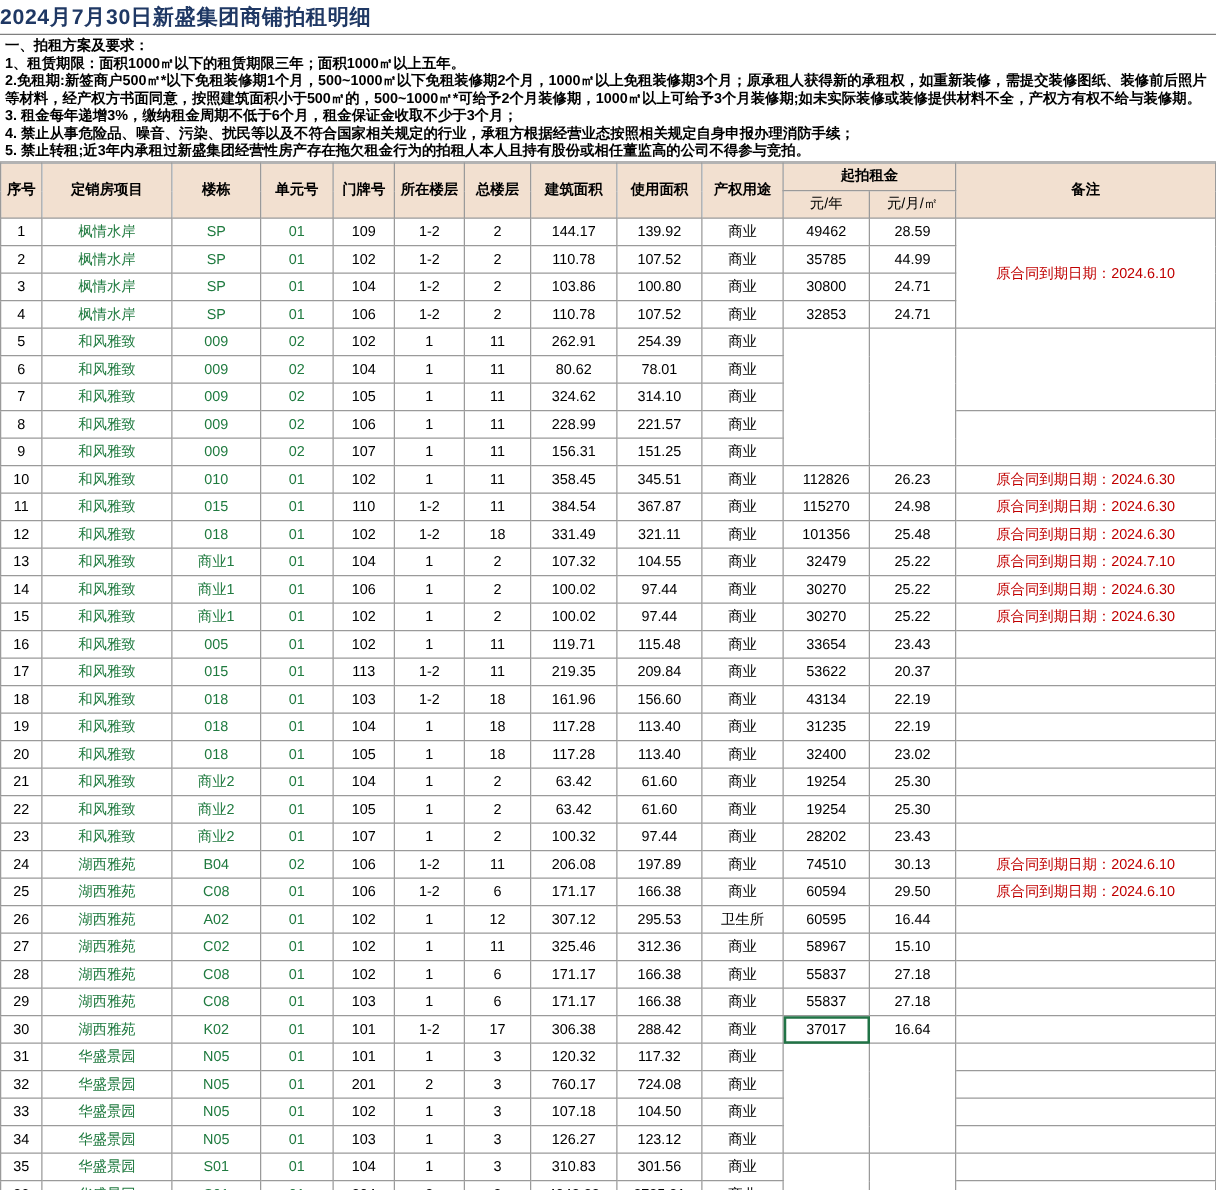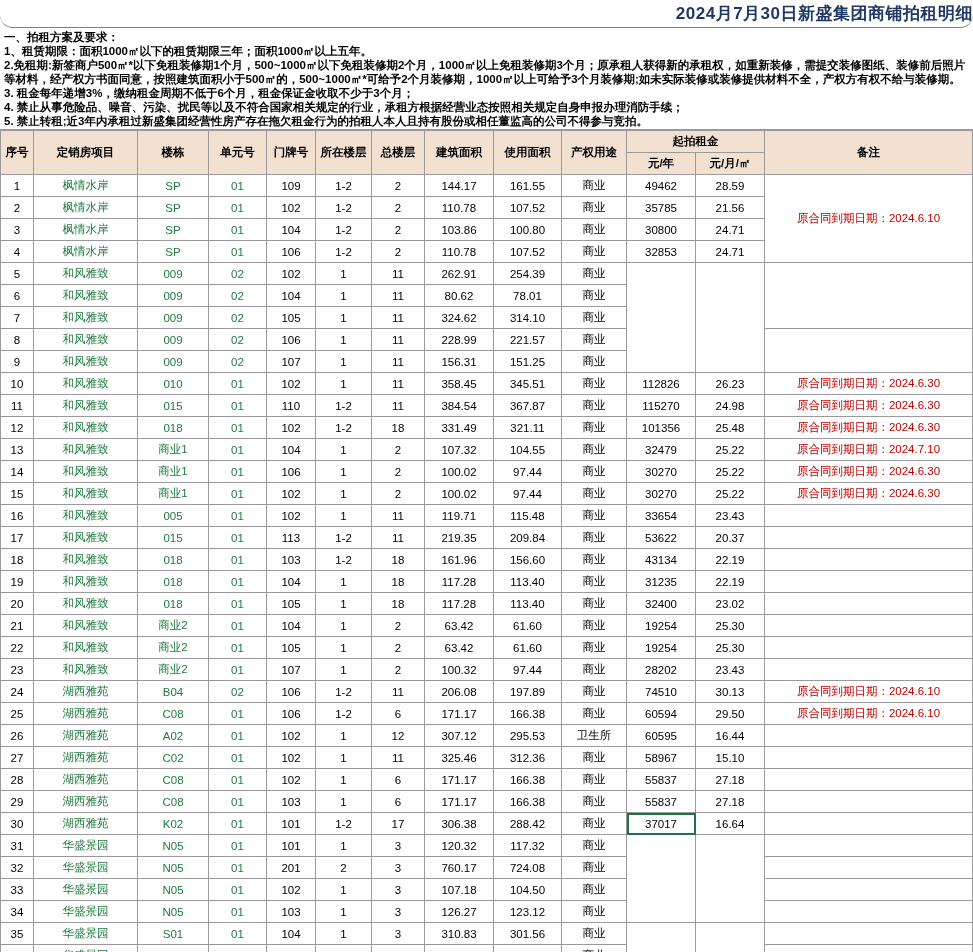--- a/index.html
+++ b/index.html
@@ -19,23 +19,22 @@
     width: 973px;
     height: 952px;
     position: relative;
     box-sizing: border-box;
   }
   .title-bar {
     height: 27px;
     border-bottom: 1px solid #7f7f7f;
     display: flex;
     align-items: center;
-    justify-content: flex-end;
+    justify-content: flex-start;
     background: #fff;
-    border-radius: 13px;
   }
   .title-bar .title {
     font-size: 17px;
     font-weight: bold;
     color: #1f3864;
     letter-spacing: 0.5px;
   }
   .notes {
     padding: 2px 4px 1px 4px;
     border-bottom: 1px solid #999;
@@ -62,21 +61,21 @@
     overflow: hidden;
     white-space: nowrap;
   }
   thead th {
     background: #f2e0d0;
     font-weight: bold;
     font-size: 12px;
     line-height: 1.15;
   }
   thead th.hdr-sub {
-    font-weight: bold;
+    font-weight: normal;
     font-size: 11.5px;
   }
   td.idx { width: 32px; }
   td.proj { width: 103px; }
   td.bldg { width: 70px; }
   td.unit { width: 57px; }
   td.door { width: 48px; }
   td.floor { width: 55px; }
   td.total { width: 52px; }
   td.area { width: 68px; margin-left: 32px; }
@@ -139,39 +138,39 @@
     <tbody id="tbody">
         <tr>
           <td class="idx">1</td>
           <td class="proj green-text">枫情水岸</td>
           <td class="bldg green-text">SP</td>
           <td class="unit green-text">01</td>
           <td class="door">109</td>
           <td class="floor">1-2</td>
           <td class="total">2</td>
           <td class="area">144.17</td>
-          <td class="usearea">161.55</td>
+          <td class="usearea">139.92</td>
           <td class="purpose">商业</td>
           <td class="yprice">49462</td>
           <td class="mprice">28.59</td>
           <td class="remark remark-cell" rowspan="4">原合同到期日期：2024.6.10</td>
         </tr>
         <tr>
           <td class="idx">2</td>
           <td class="proj green-text">枫情水岸</td>
           <td class="bldg green-text">SP</td>
           <td class="unit green-text">01</td>
           <td class="door">102</td>
           <td class="floor">1-2</td>
           <td class="total">2</td>
           <td class="area">110.78</td>
           <td class="usearea">107.52</td>
           <td class="purpose">商业</td>
           <td class="yprice">35785</td>
-          <td class="mprice">21.56</td>
+          <td class="mprice">44.99</td>
         </tr>
         <tr>
           <td class="idx">3</td>
           <td class="proj green-text">枫情水岸</td>
           <td class="bldg green-text">SP</td>
           <td class="unit green-text">01</td>
           <td class="door">104</td>
           <td class="floor">1-2</td>
           <td class="total">2</td>
           <td class="area">103.86</td>

